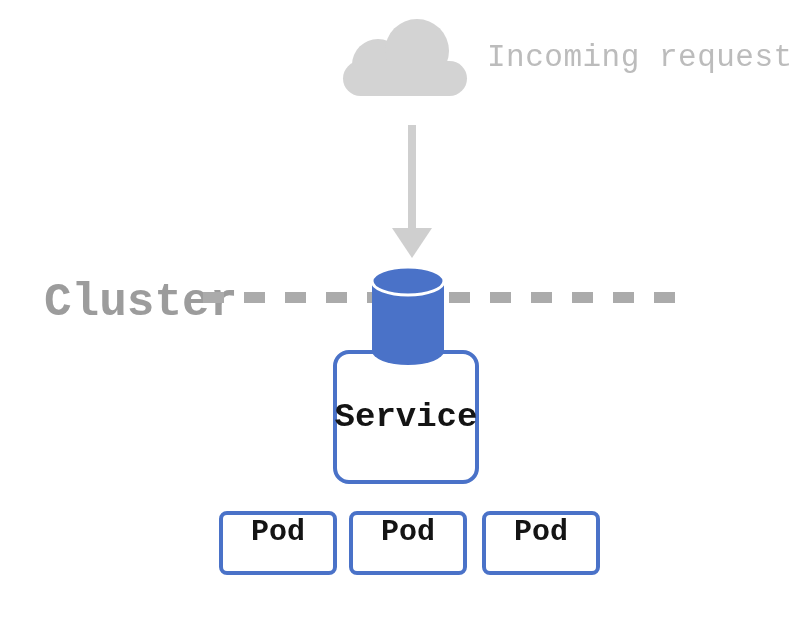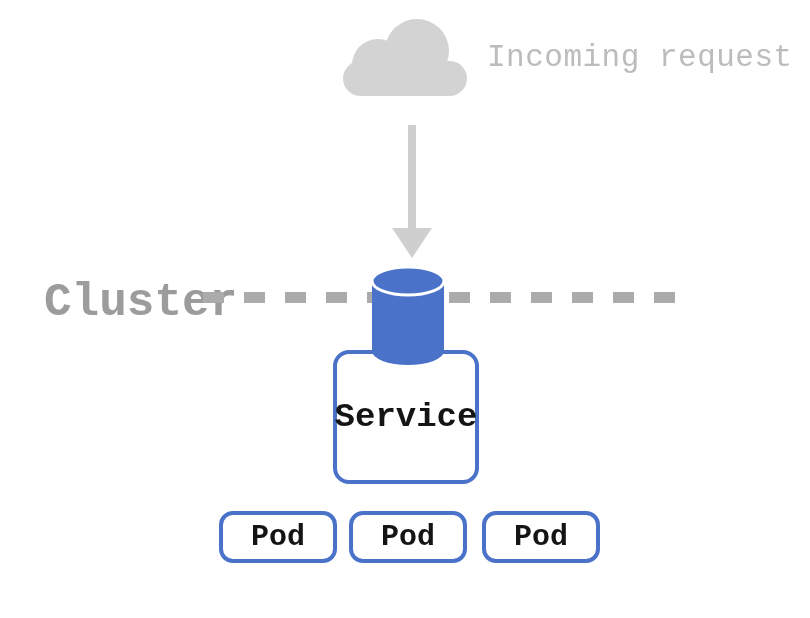--- a/index.html
+++ b/index.html
@@ -74,26 +74,26 @@
     z-index: 2;
   }
   .service-box .label {
     font-size: 34px; font-weight: 700;
     color: var(--label-black, #141414);
   }
 
   
   .pod-box {
     top: 511px;
-    width: 118px; height: 52px;
+    width: 118px; height: 64px;
     box-sizing: border-box;
     background: #ffffff;
     border: 4px solid var(--accent-blue, #4a72c8);
-    border-radius: 14px;
-    display: flex; align-items: center; justify-content: center;
+    border-radius: 8px;
+    display: flex; justify-content: center;
     z-index: 2;
   }
   .pod-box .label {
     font-size: 30px; font-weight: 700;
     color: var(--label-black, #141414);
   }
   .pod-1 { left: 219px; }
   .pod-2 { left: 349px; }
   .pod-3 { left: 482px; }
 </style>

